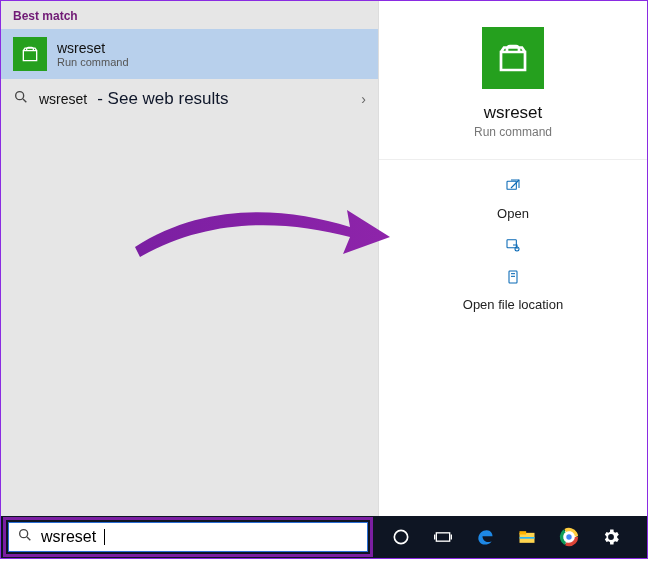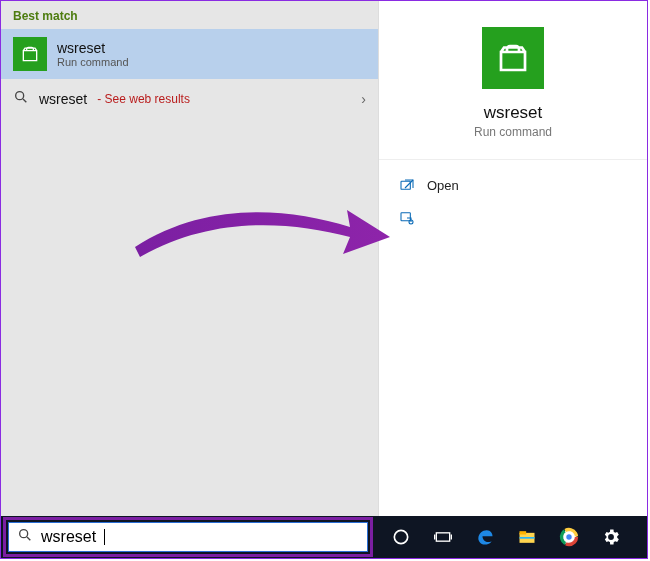--- a/index.html
+++ b/index.html
@@ -1,39 +1,39 @@
 <!DOCTYPE html>
 <html><head>
 <meta charset="utf-8">
 <style>
   * { box-sizing: border-box; margin: 0; padding: 0; font-family: "Segoe UI", sans-serif; }
   body { width: 650px; height: 561px; overflow: hidden; position: relative; }
   .window { width: 648px; height: 559px; border: 1px solid #8a2be2; position: absolute; top: 0; left: 0; background: #fff; display: flex; flex-direction: column; }
   .panes { flex: 1; display: flex; min-height: 0; }
   .left-pane { width: 378px; background: #e6e6e6; border-right: 1px solid #ddd; display: flex; flex-direction: column; }
   .right-pane { flex: 1; background: #fff; display: flex; flex-direction: column; }
-  .section-header { font-size: 12px; font-weight: 600; padding: 8px 12px 6px 12px; color: #4d7c0f; }
+  .section-header { font-size: 12px; font-weight: 600; padding: 8px 12px 6px 12px; color: #701a75; }
   .best-match-item { background: #b8d0ec; padding: 8px 12px; display: flex; align-items: center; gap: 10px; }
   .store-tile { width: 34px; height: 34px; background: #25a01e; display: flex; align-items: center; justify-content: center; }
   .store-tile svg { width: 20px; height: 20px; fill: #fff; }
   .bm-text { display: flex; flex-direction: column; }
   .bm-title { font-size: 14px; color: #111; }
   .bm-sub { font-size: 11px; color: #555; }
   .web-row { padding: 10px 12px; display: flex; align-items: center; gap: 10px; color: #333; }
   .web-row .q { font-size: 14px; color: #111; }
-  .web-row .hint { font-size: 12px; color: #b91c1c; }
+  .web-row .hint { font-size: 17px; color: #0f172a; }
   .web-row .chev { margin-left: auto; color: #666; font-size: 14px; }
   .search-icon-sm svg { width: 16px; height: 16px; stroke: #444; fill: none; stroke-width: 2; }
   .hero { display: flex; flex-direction: column; align-items: center; padding-top: 26px; padding-bottom: 20px; border-bottom: 1px solid #eee; }
   .hero .store-tile { width: 62px; height: 62px; }
   .hero .store-tile svg { width: 36px; height: 36px; }
   .hero-title { font-size: 17px; margin-top: 14px; color: #111; }
   .hero-sub { font-size: 12px; color: #777; margin-top: 2px; }
   .actions { padding: 10px 14px; display: flex; flex-direction: column; }
-  .action-item { display: flex; gap: 12px; padding: 8px 6px; font-size: 13px; color: #222; }
+  .action-item { display: flex; align-items: center; gap: 12px; padding: 8px 6px; font-size: 13px; color: #222; flex-direction: column; }
   .action-item svg { width: 16px; height: 16px; stroke: #0a6ab6; fill: none; stroke-width: 1.6; }
   .taskbar { height: 42px; background: #0e1523; display: flex; align-items: center; position: relative; }
   .search-outline { border: 3px solid #7b1fa2; padding: 2px; margin-left: 2px; }
   .search-box { width: 360px; height: 30px; background: #fff; border: 1px solid #2a6fd6; display: flex; align-items: center; padding: 0 8px; gap: 8px; }
   .search-box input { border: none; outline: none; font-size: 14px; flex: 1; }
   .caret { width: 1px; height: 16px; background: #000; }
   .task-icons { display: flex; align-items: center; gap: 14px; margin-left: 14px; }
   .tb-icon { width: 28px; height: 28px; display: flex; align-items: center; justify-content: center; }
   .tb-icon svg { width: 20px; height: 20px; }
   .arrow-annot { position: absolute; left: 125px; top: 192px; pointer-events: none; z-index: 10; }
@@ -88,20 +88,28 @@
               <path d="M9 15L21 3"></path>
             </svg>
           <span>Open</span>
         </div>
         <div class="action-item">
           <svg viewBox="0 0 24 24">
               <rect x="3" y="4" width="14" height="12" rx="1"></rect>
               <path d="M12 12l6 0 0 6"></path>
               <circle cx="18" cy="18" r="3"></circle>
             </svg>
+        </div>
+        <div class="action-item">
+          <svg viewBox="0 0 24 24">
+              <rect x="6" y="3" width="12" height="18" rx="1"></rect>
+              <line x1="9" y1="7" x2="15" y2="7"></line>
+              <line x1="9" y1="11" x2="15" y2="11"></line>
+            </svg>
+          <span>Open file location</span>
         </div>
       </div>
     </div>
   </div>
 
   <div class="taskbar">
     <div class="search-outline">
       <div class="search-box">
         <span class="search-icon-sm">
           <svg viewBox="0 0 24 24">

